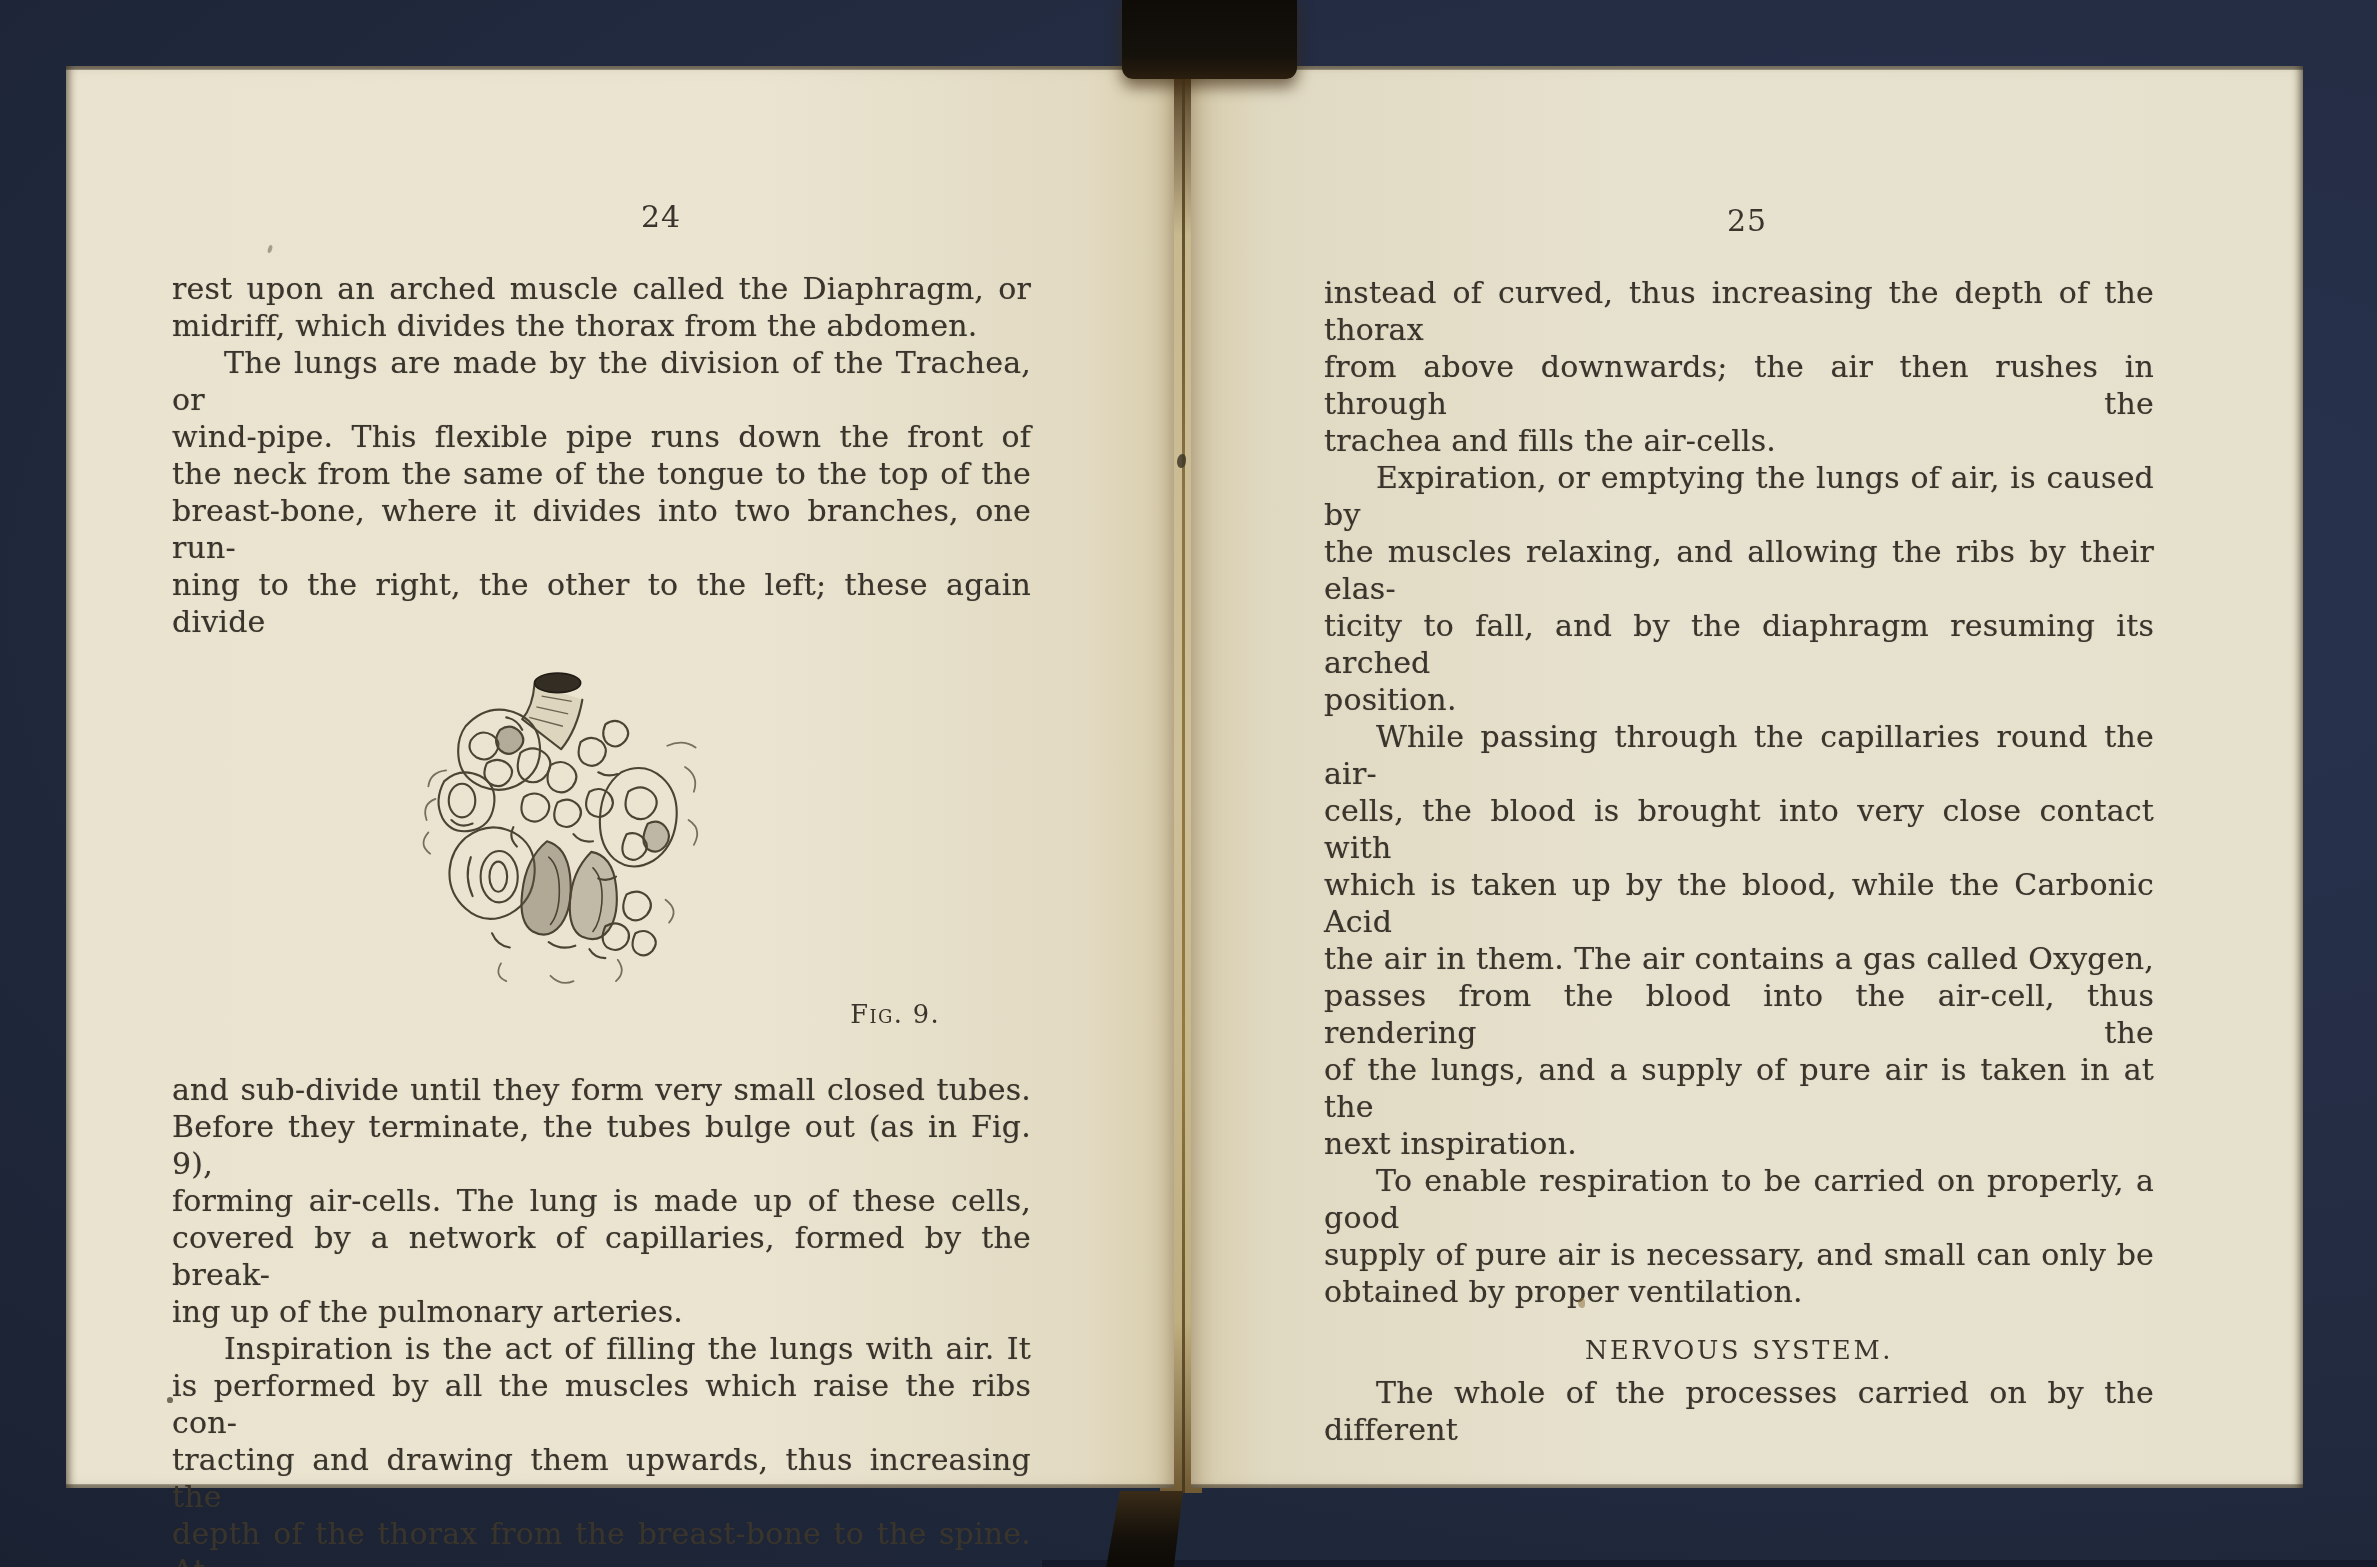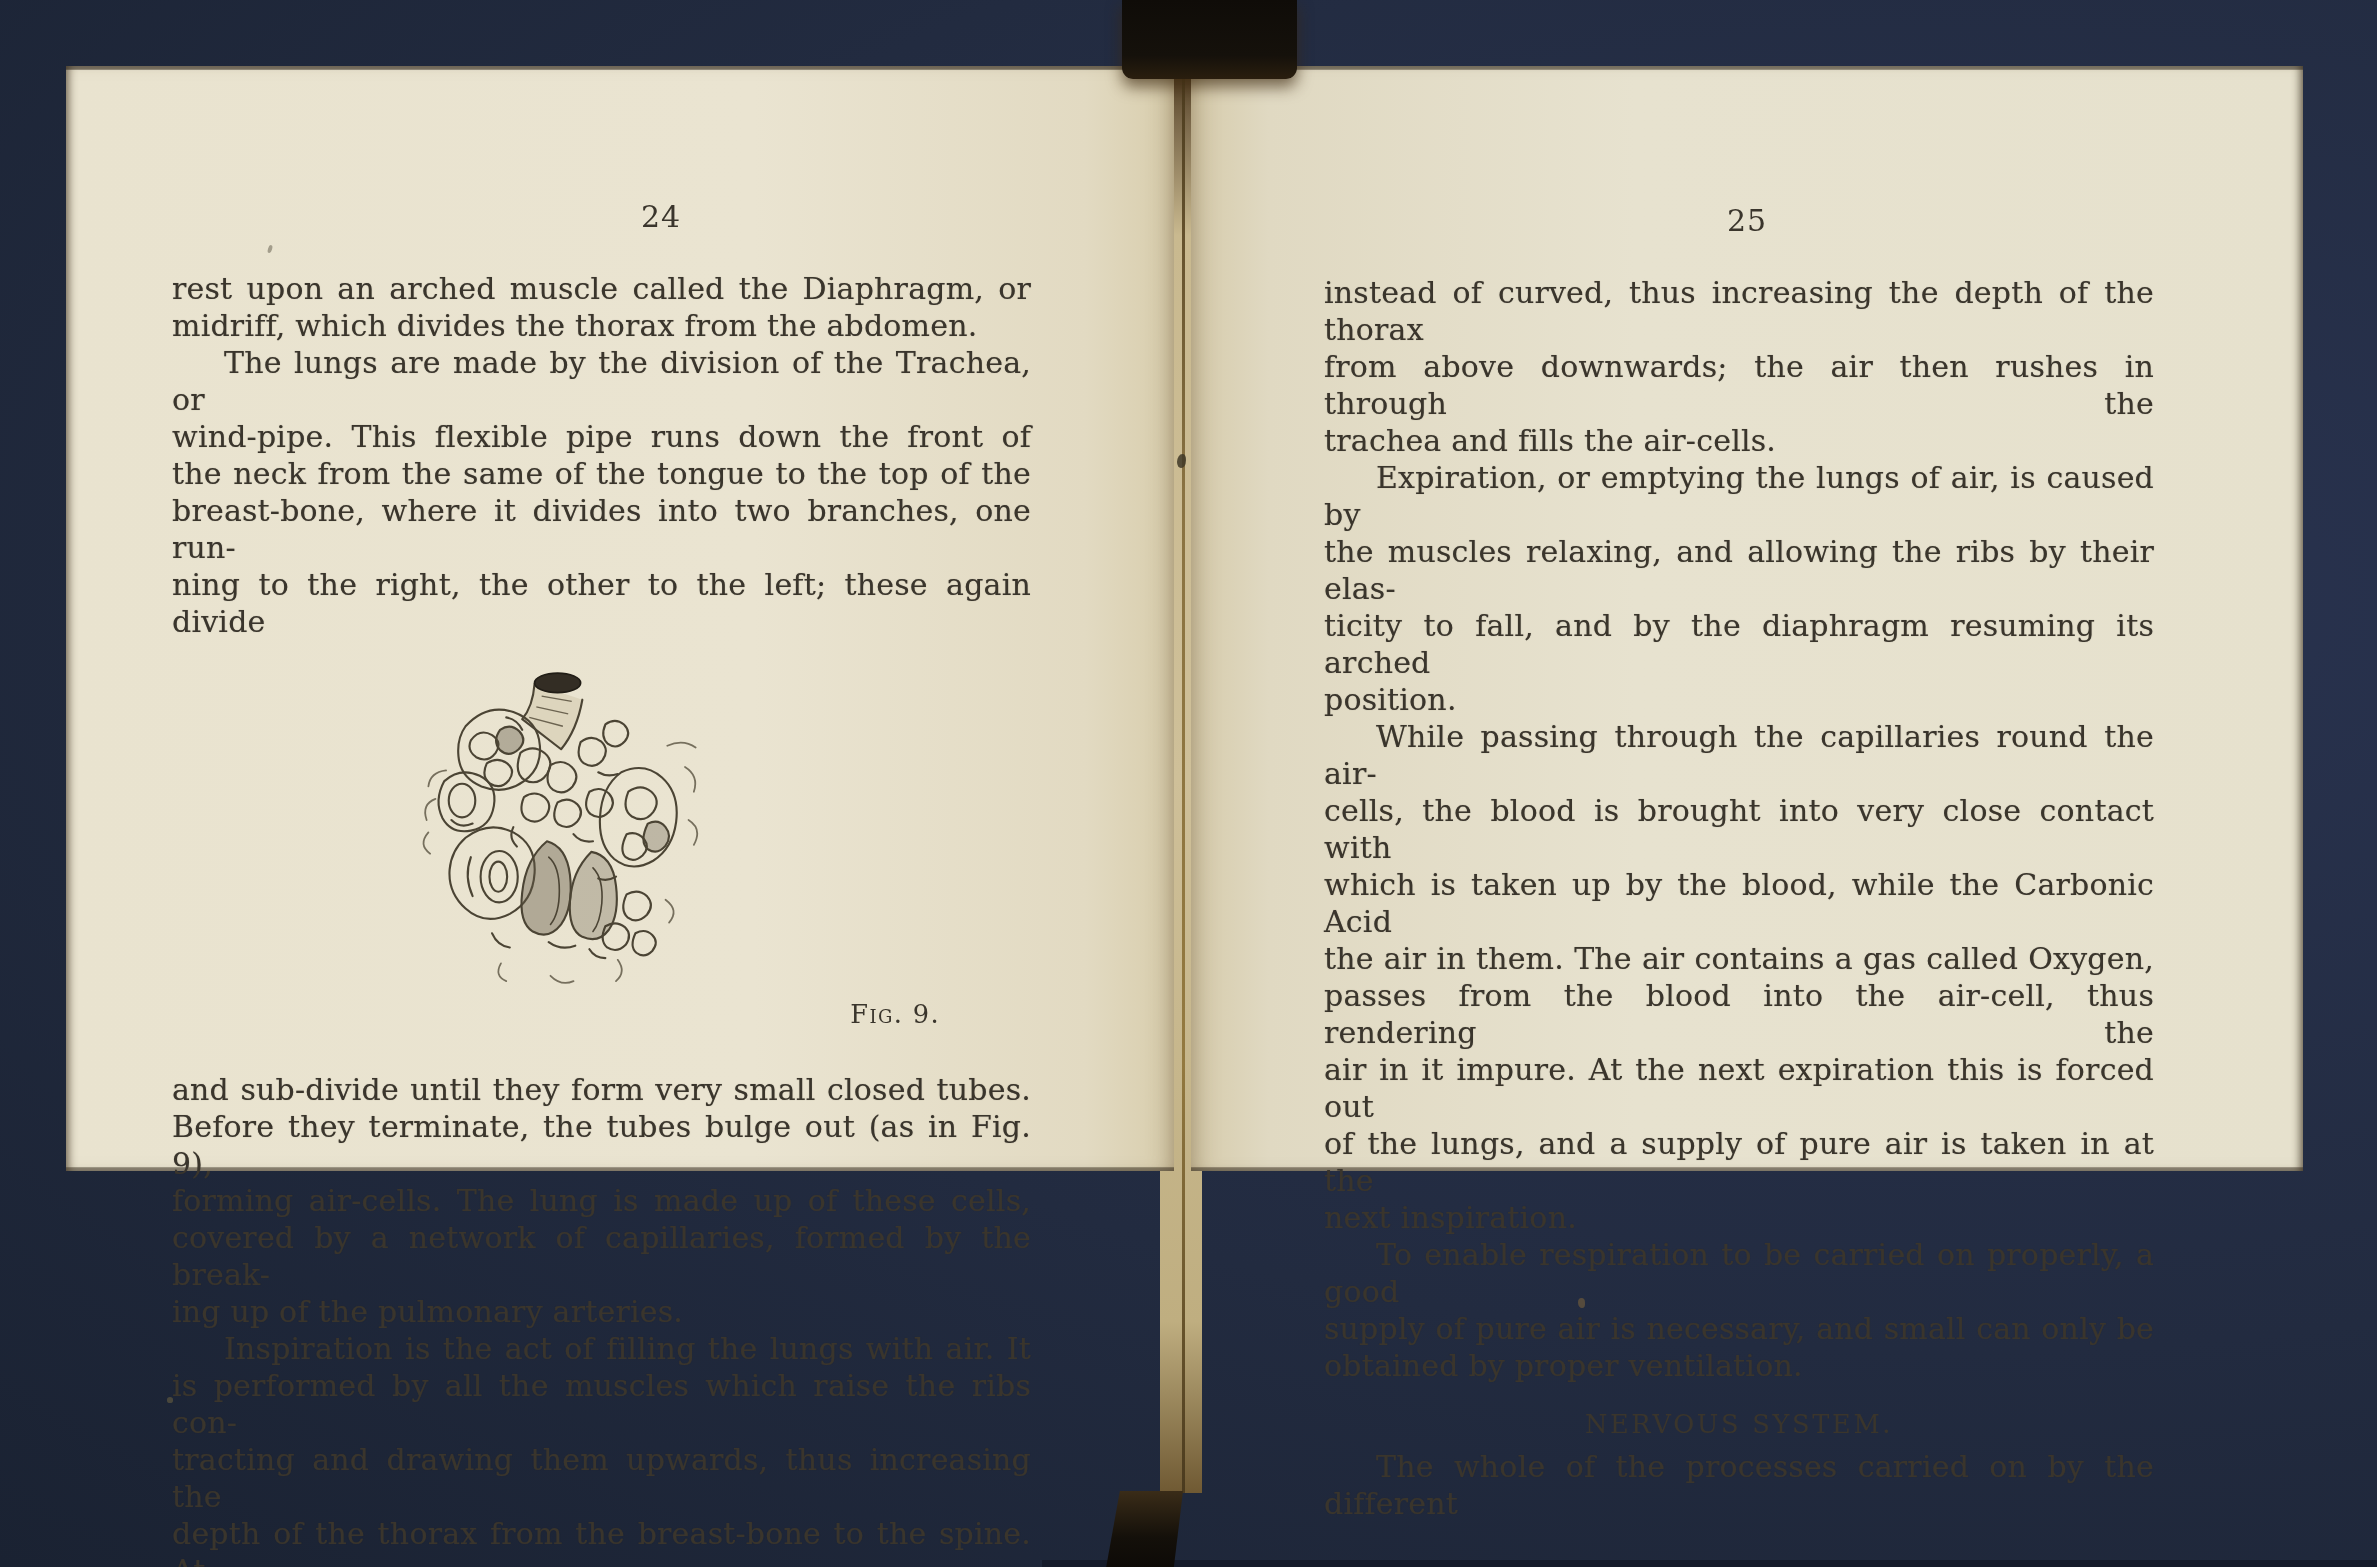--- a/index.html
+++ b/index.html
@@ -13,21 +13,21 @@
     position:absolute;left:1160px;top:64px;width:42px;height:1429px;z-index:1;
     background:linear-gradient(to bottom,
       rgba(74,52,24,0.95) 0%, rgba(150,122,75,0.75) 4%,
       #c9b98f 12%, #cfc099 50%, #bfae80 88%, rgba(120,95,50,0.9) 100%);
   }
   .gutter:after{
     content:"";position:absolute;left:22px;top:0;width:2.7px;height:100%;
     background:linear-gradient(to bottom,#4a3a1e,#8a7342 30%,#93793f 70%,#4a3a1e);
   }
   .page{
-    position:absolute;top:66px;height:1105px;z-index:2;
+    position:absolute;top:66px;height:1422px;z-index:2;
     color:#3a352c;
   }
   .page-left{
     left:66px;width:1108px;
     background:linear-gradient(to right,#e9e3cf 0%,#eae4d1 62%,#e2dac2 92%,#d8cdac 100%);
     box-shadow:
       inset 0 4.6px 0 -0.9px rgba(32,23,12,0.55),
       inset 6.4px 0 8.2px -3.7px rgba(48,34,16,0.65),
       inset 0 -4.6px 0 -0.9px rgba(32,23,12,0.45),
       inset -14.6px 0 24px -14.6px rgba(92,70,34,0.55);
@@ -219,21 +219,20 @@
             <div class="line">the muscles relaxing, and allowing the ribs by their elas-</div>
             <div class="line">ticity to fall, and by the diaphragm resuming its arched</div>
             <div class="line end">position.</div>
           </div>
           <div class="para">
             <div class="line indent">While passing through the capillaries round the air-</div>
             <div class="line">cells, the blood is brought into very close contact with</div>
             <div class="line">which is taken up by the blood, while the Carbonic Acid</div>
             <div class="line">the air in them. The air contains a gas called Oxygen,</div>
             <div class="line">passes from the blood into the air-cell, thus rendering the</div>
-            <div class="line">air in it impure. At the next expiration this is forced out</div>
             <div class="line">of the lungs, and a supply of pure air is taken in at the</div>
             <div class="line end">next inspiration.</div>
           </div>
           <div class="para">
             <div class="line indent">To enable respiration to be carried on properly, a good</div>
             <div class="line">supply of pure air is necessary, and small can only be</div>
             <div class="line end">obtained by proper ventilation.</div>
           </div>
         </div>
       <div class="section-heading">NERVOUS SYSTEM.</div>

